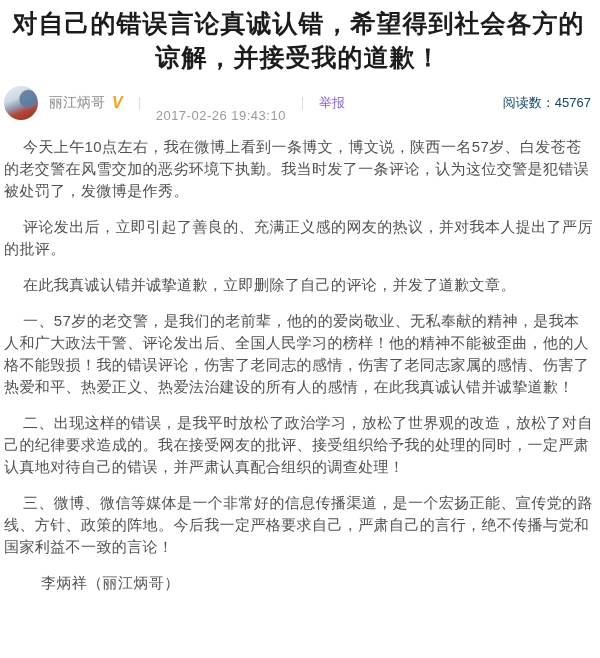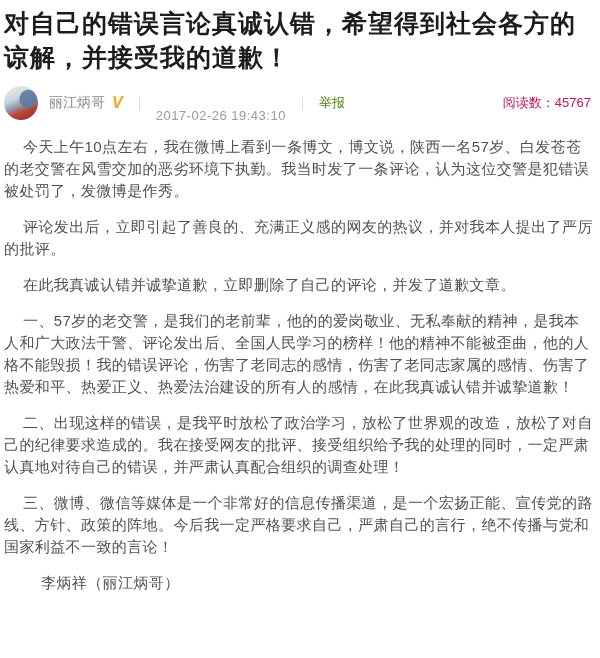--- a/index.html
+++ b/index.html
@@ -12,20 +12,21 @@
   .page { padding: 4px 7px 0 4px; box-sizing: border-box; width: 600px; }
 
   
   .title {
     margin: 2px 0 8px 0;
     font-size: 25px;
     line-height: 34px;
     font-weight: 700;
     color: #1c1c1c;
     letter-spacing: 1px;
+    text-align: center;
   }
 
   
   .meta {
     display: flex;
     align-items: center;
     margin: 10px 0 4px 0;
     font-size: 13px;
     color: #999;
     height: 38px;
@@ -54,26 +55,26 @@
     font-size: 16px;
     margin-left: 7px;
   }
   .vsep {
     width: 1px; height: 13px;
     background: #dddddd;
     margin: 0 16px;
   }
   .time { color: #9b9b9b; letter-spacing: 0.5px; margin-top: 24px; }
   .report {
-    color: #4d7c0f;
+    color: #8b5cf6;
     text-decoration: none;
     cursor: pointer;
     font-family: Liberation Mono, monospace;
   }
-  .read { margin-left: auto; color: #be185d; padding-right: 2px; }
+  .read { margin-left: auto; color: #0c4a6e; padding-right: 2px; }
 
   
   .body {
     font-size: 15px;
     line-height: 22px;
     color: #515151;
     letter-spacing: 0.4px;
   }
   .body p {
     margin: 14px 0;

